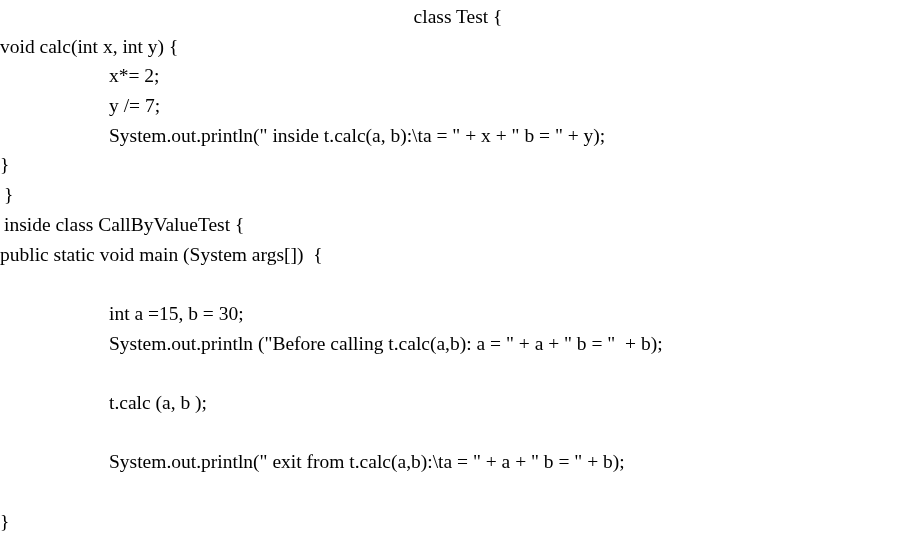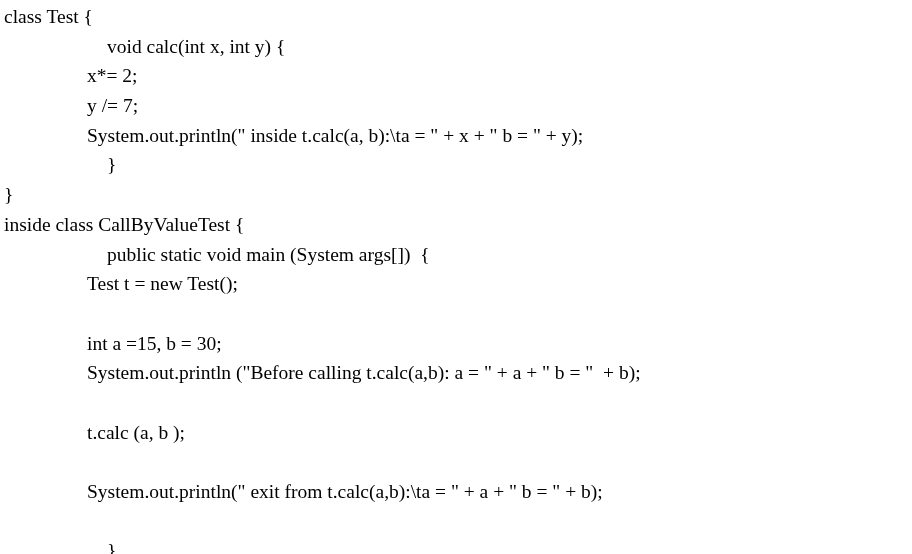--- a/index.html
+++ b/index.html
@@ -24,44 +24,43 @@
   .code-line {
     font-family: "Liberation Serif", "DejaVu Serif", serif;
     font-size: 19.5px;
     line-height: 29.7px;
     height: 29.7px;
     white-space: pre;
     color: #000000;
     letter-spacing: 0px;
   }
   .indent-0 { padding-left: 4px; }
-  .indent-1 { padding-left: 107px; }
-  .indent-2 { padding-left: 87px; }
+  .indent-1 { }
+  .indent-2 { padding-left: 109px; }
   .blank-line {
     height: 29.7px;
     line-height: 29.7px;
     white-space: pre;
     font-size: 19.5px;
   }
-  #code-listing > div:first-child { padding-top: 2px; }
+  #code-listing > div:first-child { padding-top: 2px; text-align: center; }
 </style>
 </head>
 <body>
 
 <div id="code-listing">
     <div class="code-line indent-0">class Test {</div>
     <div class="code-line indent-1">void calc(int x, int y) {</div>
     <div class="code-line indent-2">x*= 2;</div>
     <div class="code-line indent-2">y /= 7;</div>
     <div class="code-line indent-2">System.out.println(" inside t.calc(a, b):\ta = " + x + " b = " + y);</div>
     <div class="code-line indent-1">}</div>
     <div class="code-line indent-0">}</div>
     <div class="code-line indent-0">inside class CallByValueTest {</div>
     <div class="code-line indent-1">public static void main (System args[])  {</div>
-    <div class="code-line indent-2">Test t = new Test();</div>
     <div class="blank-line indent-2"></div>
     <div class="code-line indent-2">int a =15, b = 30;</div>
     <div class="code-line indent-2">System.out.println ("Before calling t.calc(a,b): a = " + a + " b = "  + b);</div>
     <div class="blank-line indent-2"></div>
     <div class="code-line indent-2">t.calc (a, b );</div>
     <div class="blank-line indent-2"></div>
     <div class="code-line indent-2">System.out.println(" exit from t.calc(a,b):\ta = " + a + " b = " + b);</div>
     <div class="blank-line indent-2"></div>
     <div class="code-line indent-1">}</div>
   </div>

